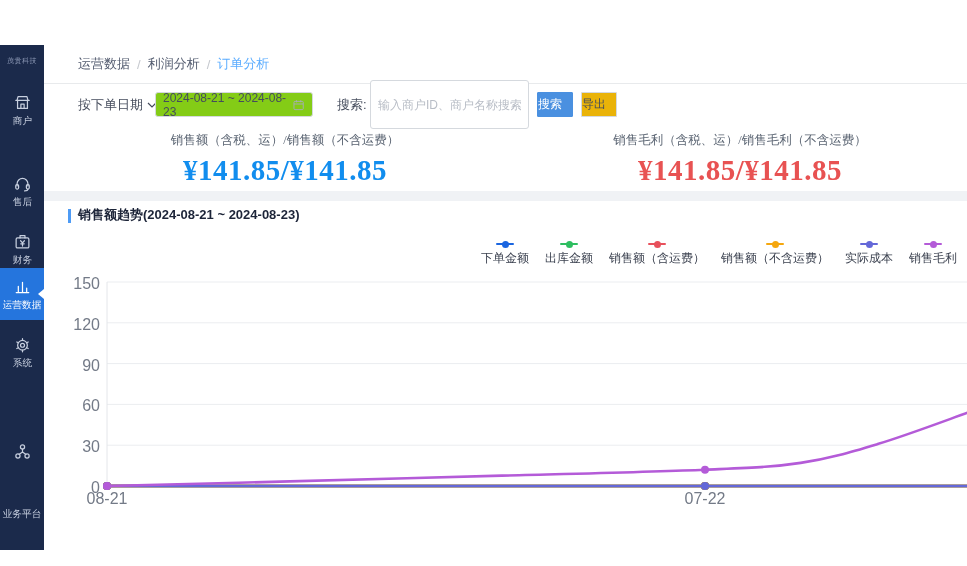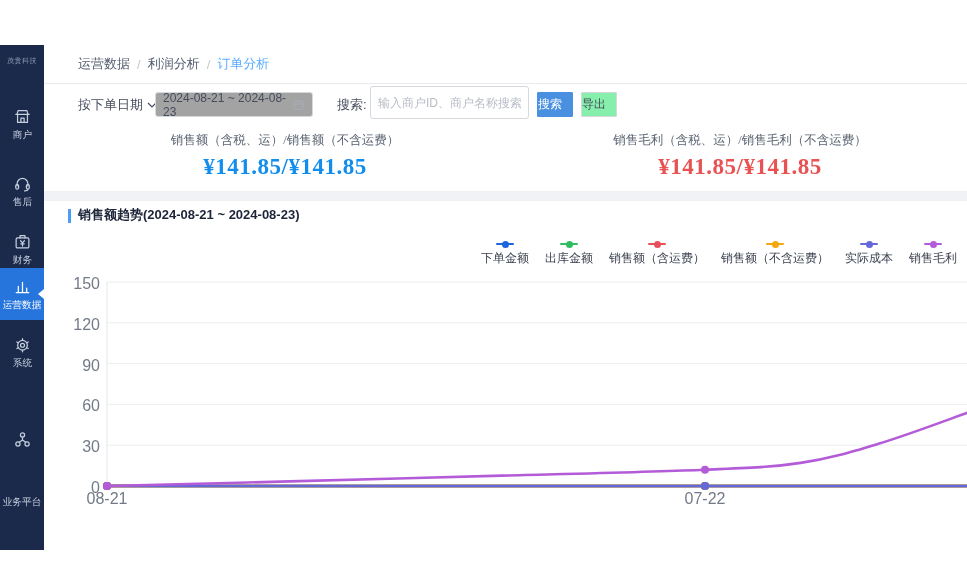--- a/index.html
+++ b/index.html
@@ -23,34 +23,34 @@
   .breadcrumb .sep{margin:0 7px;color:#c5c8ce;}
   .breadcrumb .bc-item{cursor:pointer;}
   .breadcrumb .bc-item.current{color:#5cadff;}
   .divider{position:absolute;left:44px;top:83px;width:923px;height:1px;background:#e8eaec;}
   .gap-strip{position:absolute;left:44px;top:191px;width:923px;height:10px;background:#f0f2f5;}
   
   .f-label{position:absolute;top:92px;height:25px;line-height:25px;font-size:13px;color:#454c5c;justify-content:space-between;}
   .date-type{left:78px;display:flex;align-items:center;gap:4px;cursor:pointer;}
   .date-input{position:absolute;left:155px;top:92px;width:142px;height:23px;border:1px solid #d5d9de;
               border-radius:3px;display:flex;align-items:center;padding:0 7px;font-size:12px;color:#454c5c;
-              justify-content:space-between;cursor:pointer;background:#a3a3a3;}
+              justify-content:space-between;cursor:pointer;background:#84cc16;}
   .search-label{left:337px;}
-  .search-input{position:absolute;left:370px;top:86px;width:143px;height:23px;border:1px solid #d5d9de;
-                border-radius:3px;font-size:12px;color:#454c5c;padding:4px 7px;outline:none;}
+  .search-input{position:absolute;left:370px;top:80px;width:143px;height:23px;border:1px solid #d5d9de;
+                border-radius:3px;font-size:12px;color:#454c5c;padding:12px 7px;outline:none;}
   .search-input::placeholder{color:#b8bdc6;}
   .btn{position:absolute;top:92px;height:25px;border-radius:1px;font-size:12px;line-height:23px;
        text-align:left;cursor:pointer;box-sizing:border-box;}
   .btn-primary{left:537px;width:36px;background:#4a90e0;border:1px solid #4a90e0;color:#fff;}
-  .btn-plain{left:581px;width:36px;background:#86efac;border:1px solid #d5d9de;color:#454c5c;}
+  .btn-plain{left:581px;width:36px;background:#eab308;border:1px solid #d5d9de;color:#454c5c;}
   
   .stat{position:absolute;top:132px;width:400px;text-align:center;font-family:Liberation Serif, serif;}
   .stat-1{left:85px;} .stat-2{left:540px;}
   .stat-label{font-size:12.5px;color:#5a6472;}
-  .stat-value{font-size:23px;font-weight:bold;margin-top:5px;letter-spacing:.5px;}
+  .stat-value{font-size:29px;font-weight:bold;margin-top:5px;letter-spacing:.5px;}
   
   .chart-title-bar{position:absolute;left:68px;top:209px;width:3px;height:14px;background:#4e9bf5;}
   .chart-title{position:absolute;left:78px;top:206px;font-size:13px;font-weight:bold;color:#1c2438;}
   .legend{position:absolute;right:10px;top:243px;display:flex;align-items:center;gap:16px;}
   .lg-item{display:flex;align-items:center;gap:5px;cursor:pointer;flex-direction:column;}
   .lg-marker{position:relative;width:18px;height:2px;border-radius:1px;}
   .lg-dot{position:absolute;left:50%;top:50%;width:7px;height:7px;margin:-3.5px 0 0 -3.5px;border-radius:50%;}
   .lg-label{font-size:12px;color:#3c4250;}
   .axis-label{position:absolute;font-size:16px;color:#737a87;}
   .y-label{width:40px;text-align:right;left:60px;}
@@ -58,21 +58,21 @@
   #chart-svg{position:absolute;left:0;top:0;pointer-events:none;}
 </style>
 </head>
 <body>
 
 <div class="page">
 
   <aside class="sidebar">
     <div class="logo">茂贵科技</div>
     <nav id="sidebar-menu">
-        <div class="sb-item" style="top: 55px;">
+        <div class="sb-item" style="top: 41px;">
           <span>
             <svg width="19" height="19" viewBox="0 0 20 20">
               <g fill="none" stroke="#c7cfdf" stroke-width="1.3" stroke-linecap="round" stroke-linejoin="round">
                 <path d="M4.2 7.8 L5.3 3.8 H14.7 L15.8 7.8 M3 7.8 H17 M4.8 7.8 V16.2 H15.2 V7.8 M8.3 16.2 V11.8 H11.7 V16.2"></path>
               </g>
             </svg>
           </span>
           <span class="sb-label">商户</span>
         </div>
         <div class="sb-item" style="top: 122px;">
@@ -114,21 +114,21 @@
             <svg width="19" height="19" viewBox="0 0 20 20">
               <g fill="none" stroke="#c7cfdf" stroke-width="1.3" stroke-linecap="round" stroke-linejoin="round">
                 <circle cx="10" cy="10.8" r="2.1"></circle>
                 <circle cx="10" cy="10.8" r="5.1"></circle>
                 <path d="M10 5.7 V3.9 M10 15.9 V17.7 M14.42 8.25 L15.98 7.35 M4.02 14.25 L5.58 13.35 M5.58 8.25 L4.02 7.35 M15.98 14.25 L14.42 13.35"></path>
               </g>
             </svg>
           </span>
           <span class="sb-label">系统</span>
         </div>
-        <div class="sb-item" style="top: 400px; gap: 44px;">
+        <div class="sb-item" style="top: 412px; gap: 44px;">
           <span>
             <svg width="19" height="19" viewBox="0 0 20 20">
               <g fill="none" stroke="#c7cfdf" stroke-width="1.3" stroke-linecap="round" stroke-linejoin="round">
                 <circle cx="10" cy="5.3" r="2.2"></circle>
                 <circle cx="5.2" cy="14.8" r="2.2"></circle>
                 <circle cx="14.8" cy="14.8" r="2.2"></circle>
                 <path d="M10 7.5 V10.4 M10 10.4 L6.3 13.1 M10 10.4 L13.7 13.1"></path>
               </g>
             </svg>
           </span>

